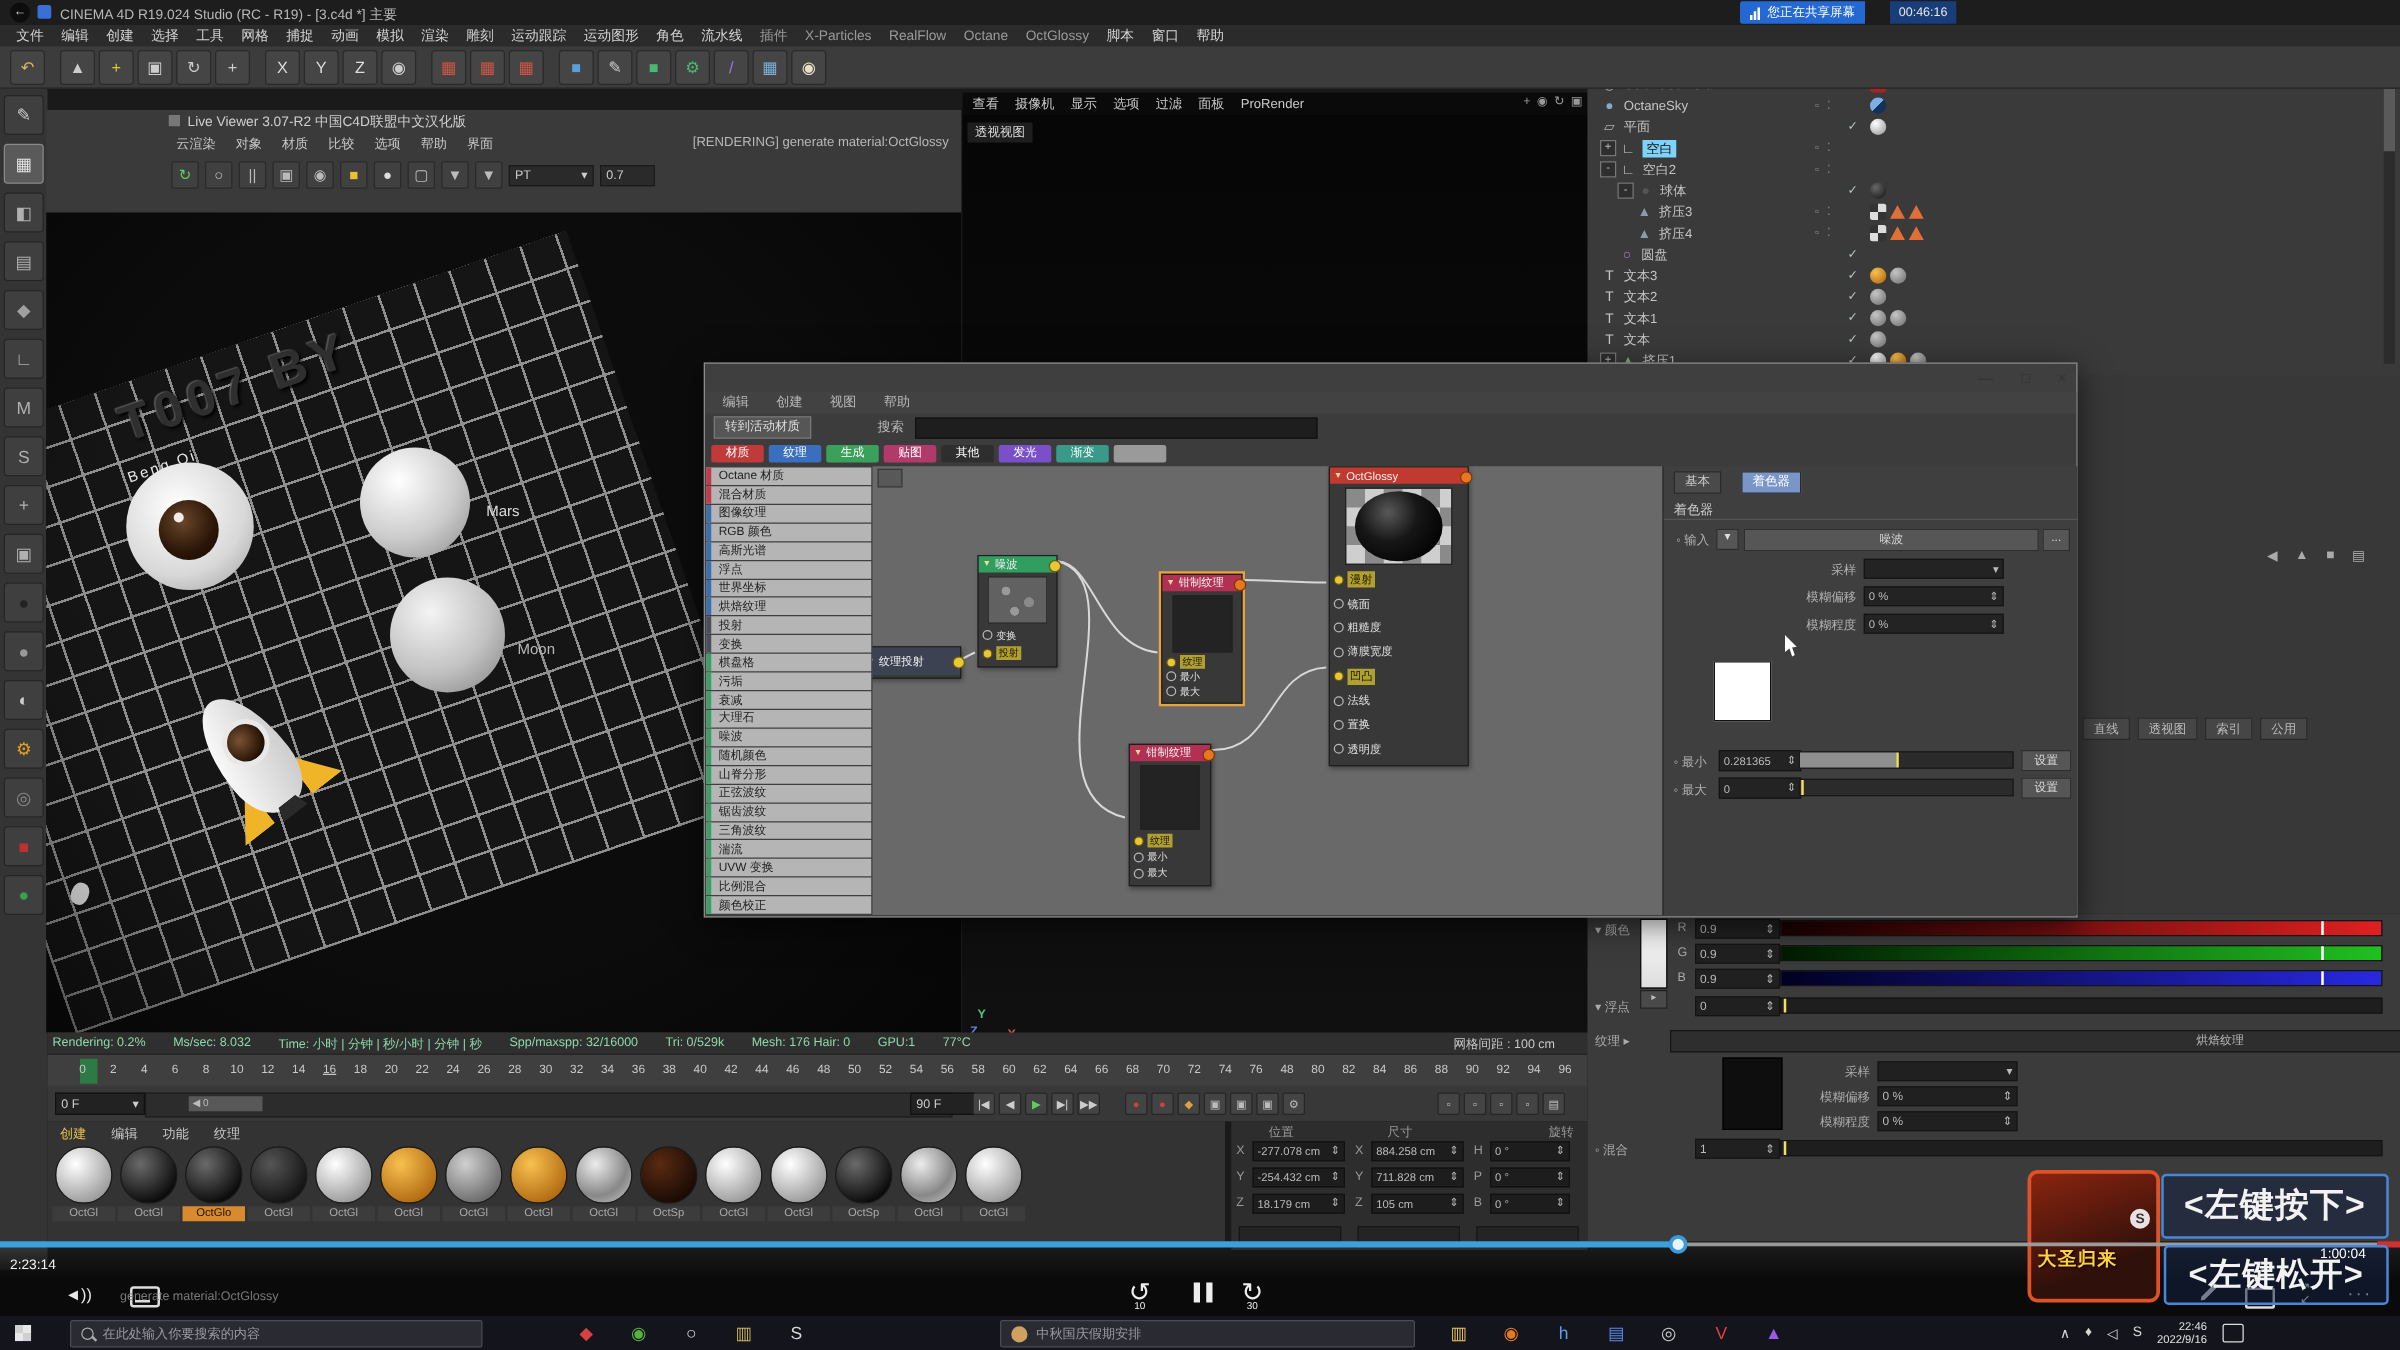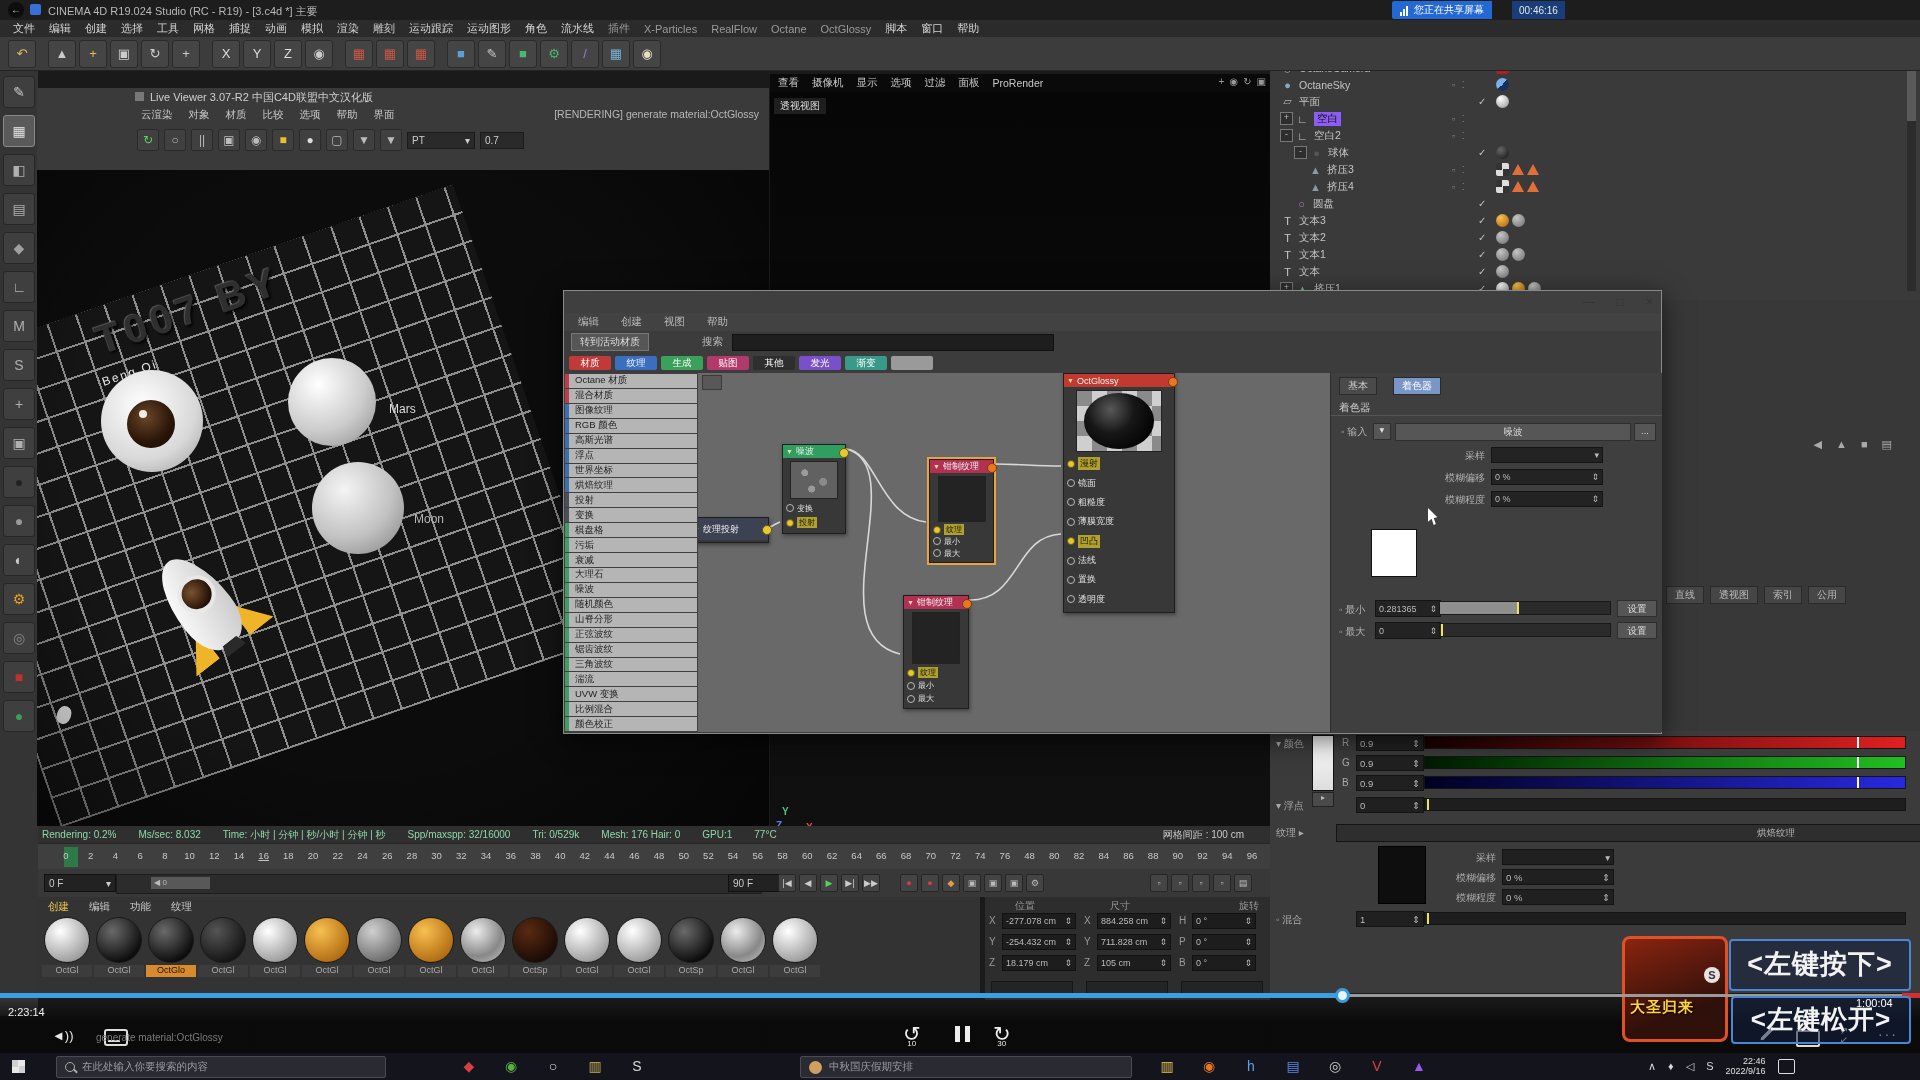--- a/index.html
+++ b/index.html
@@ -105,39 +105,39 @@
   .ck{width:10px;color:#999}
   .cfield{background:#1d1d1d;border:1px solid #111;color:#bbb;font-size:9px;height:14px;display:flex;align-items:center;justify-content:space-between;padding:0 3px}
   .cdim{position:absolute;top:84px;height:13px;background:#242424;border:1px solid #161616}
   
   #om{left:1270px;top:37px;width:650px;height:263px;background:#3a3a3a;z-index:2}
   #ommenus{position:absolute;left:16px;top:3px;display:flex;gap:16px;color:#c8c8c8;font-size:10.5px}
   #omtree{position:absolute;left:4px;top:22px;width:630px}
   .omrow{height:17px;display:flex;align-items:center;font-size:10.5px;color:#c4c4c4;position:relative}
   .omexp{width:11px;height:11px;border:1px solid #777;color:#bbb;font-size:9px;line-height:9px;text-align:center;margin-right:2px;background:#2e2e2e}
   .omico{width:15px;text-align:center;margin-right:4px;font-size:11px}
-  .omlabel.sel{background:#8b5cf6;color:#181000;padding:0 3px}
+  .omlabel.sel{background:#7dd3fc;color:#181000;padding:0 3px}
   .omdots{position:absolute;left:178px;color:#8a8a8a;font-size:9px;letter-spacing:2px}
   .omcheck{position:absolute;left:204px;color:#b8c8b8;font-size:10px}
   .omtags{position:absolute;left:222px;display:flex;gap:3px;align-items:center}
   .tag{width:13px;height:13px;border-radius:50%}
   .tag-octcam{border-radius:3px;background:#b02020;position:relative}
   .tag-octcam::after{content:"";position:absolute;left:3px;top:3px;width:7px;height:7px;border-radius:50%;background:#ffffffcc}
   .tag-sky{background:linear-gradient(135deg,#7ab0e8 50%,#16305a 50%)}
   .tag-matwhite{background:radial-gradient(circle at 35% 30%,#fff,#909090)}
   .tag-matdark{background:radial-gradient(circle at 35% 30%,#666,#111)}
   .tag-matorange{background:radial-gradient(circle at 35% 30%,#f8c050,#a86008)}
   .tag-matglass{background:radial-gradient(circle at 35% 30%,#e8e8e8,#777);opacity:.8}
   .tag-checker{border-radius:2px;background:conic-gradient(#ddd 25%,#333 0 50%,#ddd 0 75%,#333 0)}
   .tag-phong{width:0;height:0;border-left:6px solid transparent;border-right:6px solid transparent;border-bottom:11px solid #e07038;border-radius:0;background:none}
   #omscroll{position:absolute;right:4px;top:24px;width:9px;height:230px;background:#2c2c2c}
   #omscroll div{width:9px;height:60px;background:#5a5a5a}
   #sidestrip{left:1660px;top:300px;width:260px;height:431px;background:#383838;z-index:2}
   #ssicons{position:absolute;right:28px;top:138px;display:flex;gap:14px;color:#aaa;font-size:11px}
-  #sstabs{position:absolute;left:6px;top:286px;display:flex;gap:6px}
+  #sstabs{position:absolute;left:6px;top:274px;display:flex;gap:6px}
   .sstab{background:#464646;border:1px solid #2a2a2a;color:#bbb;font-size:10px;padding:1px 8px}
   
   #attrs{left:1270px;top:731px;width:650px;height:262px;background:#3b3b3b;z-index:2}
   .alabel{position:absolute;color:#aaa;font-size:10px}
   .afield{position:absolute;background:#202020;border:1px solid #141414;color:#bbb;font-size:9.5px;display:flex;align-items:center;justify-content:space-between;padding:0 3px}
   .atrack{position:absolute;height:11px;border:1px solid #141414}
   .amark{position:absolute;top:0;width:2px;height:11px;background:#f0e060}
   #cswatch{position:absolute;left:42px;top:4px;width:20px;height:54px;background:linear-gradient(#ffffff,#dddddd);border:1px solid #111}
   #cswbtn{position:absolute;left:42px;top:61px;width:20px;height:13px;background:#4a4a4a;border:1px solid #222;color:#bbb;font-size:8px;text-align:center}
   #texfield{position:absolute;left:66px;top:93px;width:570px;height:16px;background:#2e2e2e;border:1px solid #141414;color:#bbb;font-size:9.5px;line-height:15px;padding-left:420px}

